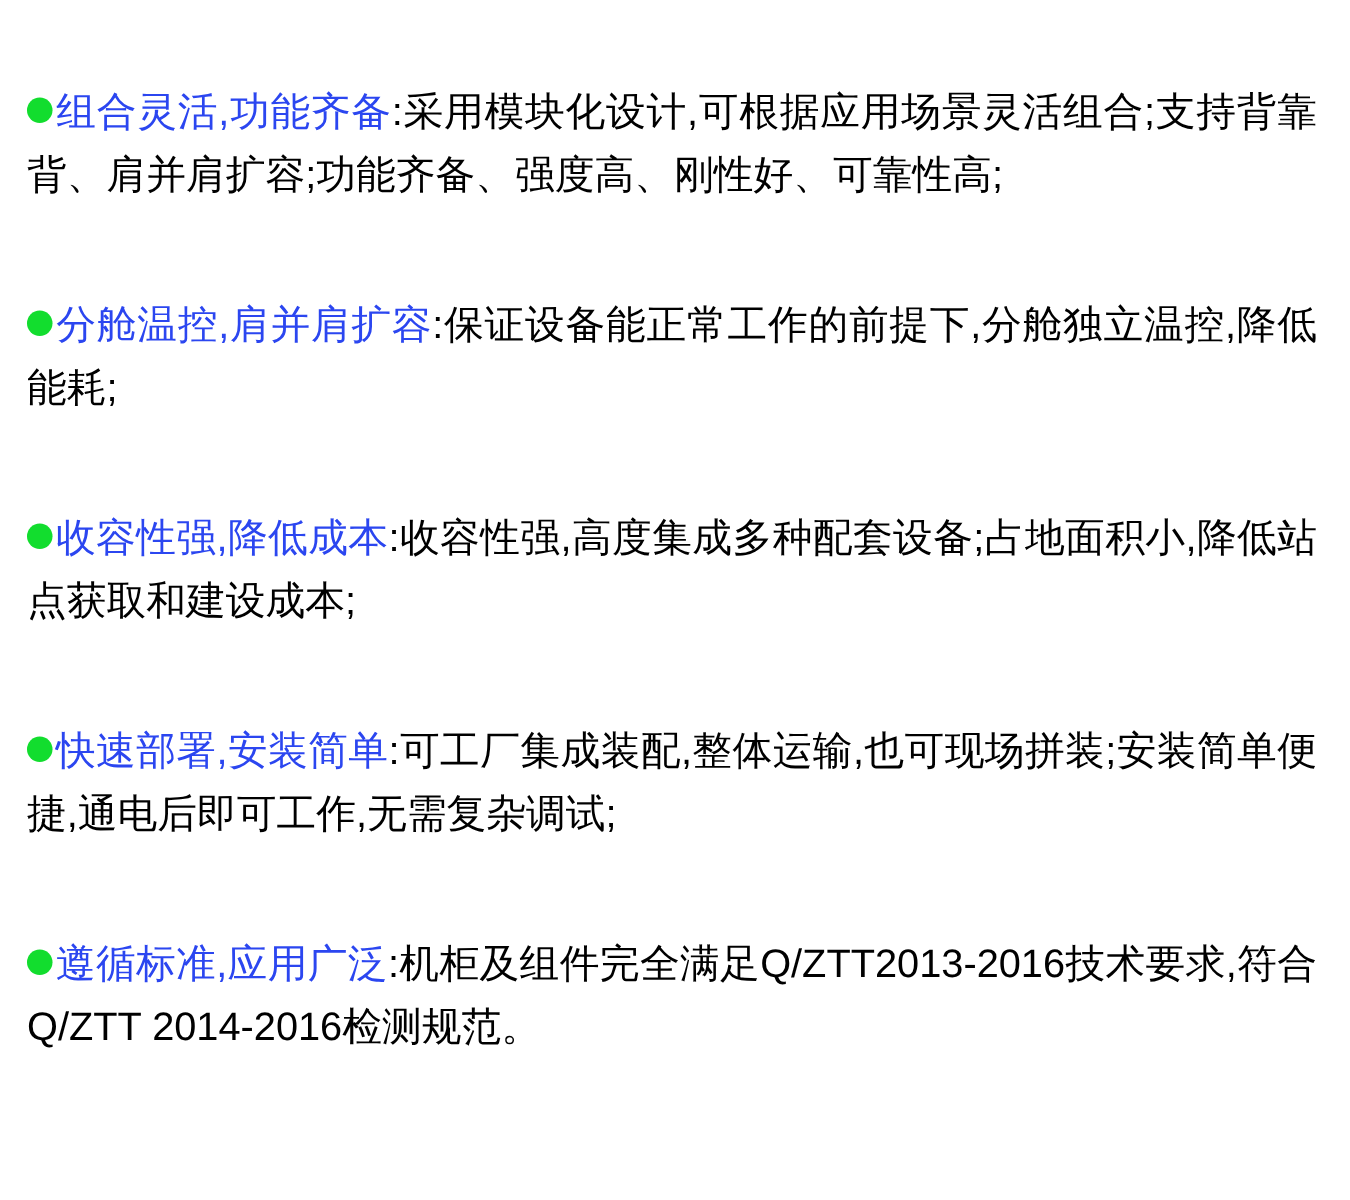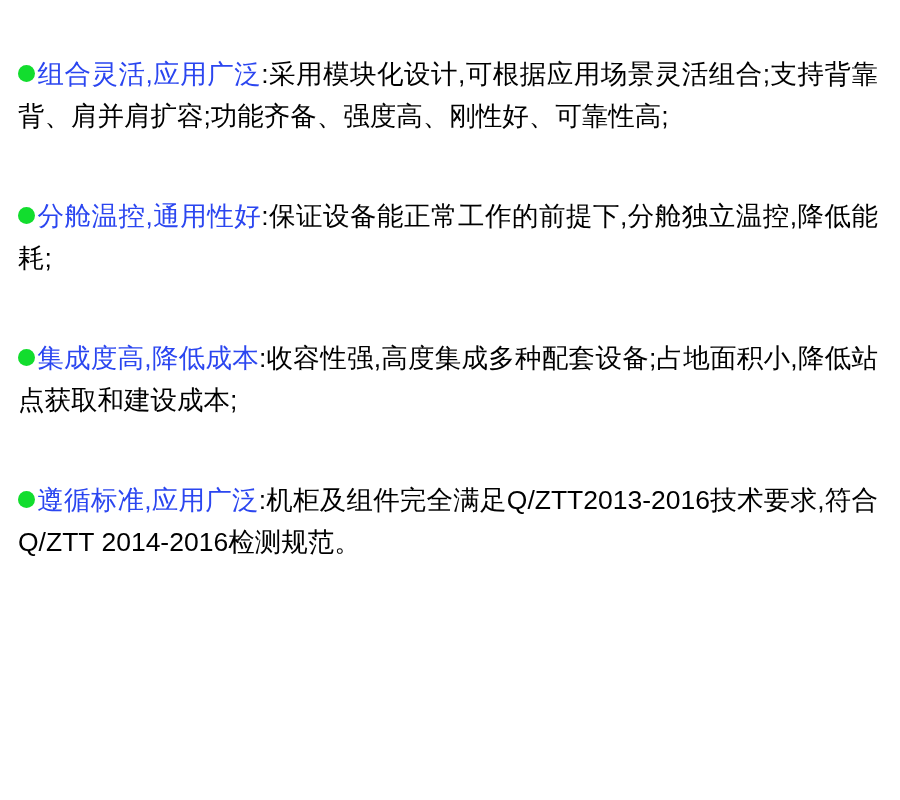--- a/index.html
+++ b/index.html
@@ -53,36 +53,41 @@
     color: #000000;
   }
 </style>
 </head>
 <body>
 
 <div class="page">
 
   <div class="feature">
     <p class="para">
-      <span class="bullet"></span><span class="title">组合灵活,应用广泛</span><span class="body-text">:采用模块化设计,可根据应用场景灵活组合;支持背靠背、肩并肩扩容;功能齐备、强度高、刚性好、可靠性高;</span>
+      <span class="bullet"></span><span class="title">组合灵活,功能齐备</span><span class="body-text">:采用模块化设计,可根据应用场景灵活组合;支持背靠背、肩并肩扩容;功能齐备、强度高、刚性好、可靠性高;</span>
     </p>
   </div>
 
   <div class="feature">
     <p class="para">
-      <span class="bullet"></span><span class="title">分舱温控,通用性好</span><span class="body-text">:保证设备能正常工作的前提下,分舱独立温控,降低能耗;</span>
+      <span class="bullet"></span><span class="title">分舱温控,肩并肩扩容</span><span class="body-text">:保证设备能正常工作的前提下,分舱独立温控,降低能耗;</span>
     </p>
   </div>
 
   <div class="feature">
     <p class="para">
-      <span class="bullet"></span><span class="title">集成度高,降低成本</span><span class="body-text">:收容性强,高度集成多种配套设备;占地面积小,降低站点获取和建设成本;</span>
+      <span class="bullet"></span><span class="title">收容性强,降低成本</span><span class="body-text">:收容性强,高度集成多种配套设备;占地面积小,降低站点获取和建设成本;</span>
     </p>
   </div>
 
+  <div class="feature">
+    <p class="para">
+      <span class="bullet"></span><span class="title">快速部署,安装简单</span><span class="body-text">:可工厂集成装配,整体运输,也可现场拼装;安装简单便捷,通电后即可工作,无需复杂调试;</span>
+    </p>
+  </div>
 
   <div class="feature">
     <p class="para">
       <span class="bullet"></span><span class="title">遵循标准,应用广泛</span><span class="body-text">:机柜及组件完全满足Q/ZTT2013-2016技术要求,符合Q/ZTT 2014-2016检测规范。</span>
     </p>
   </div>
 
 </div>
 
 </body></html>

